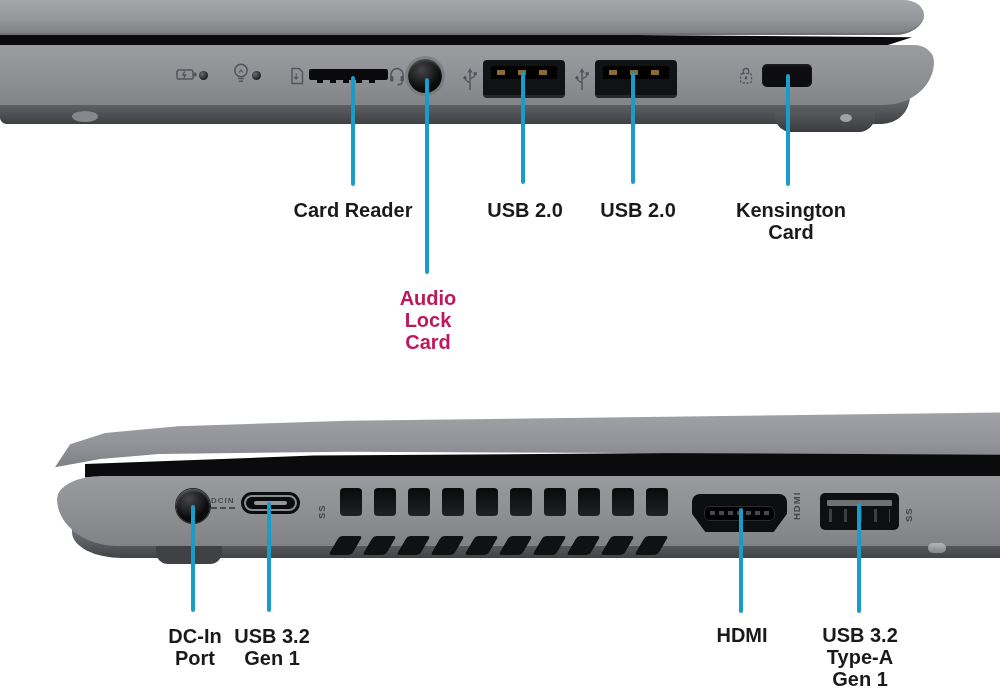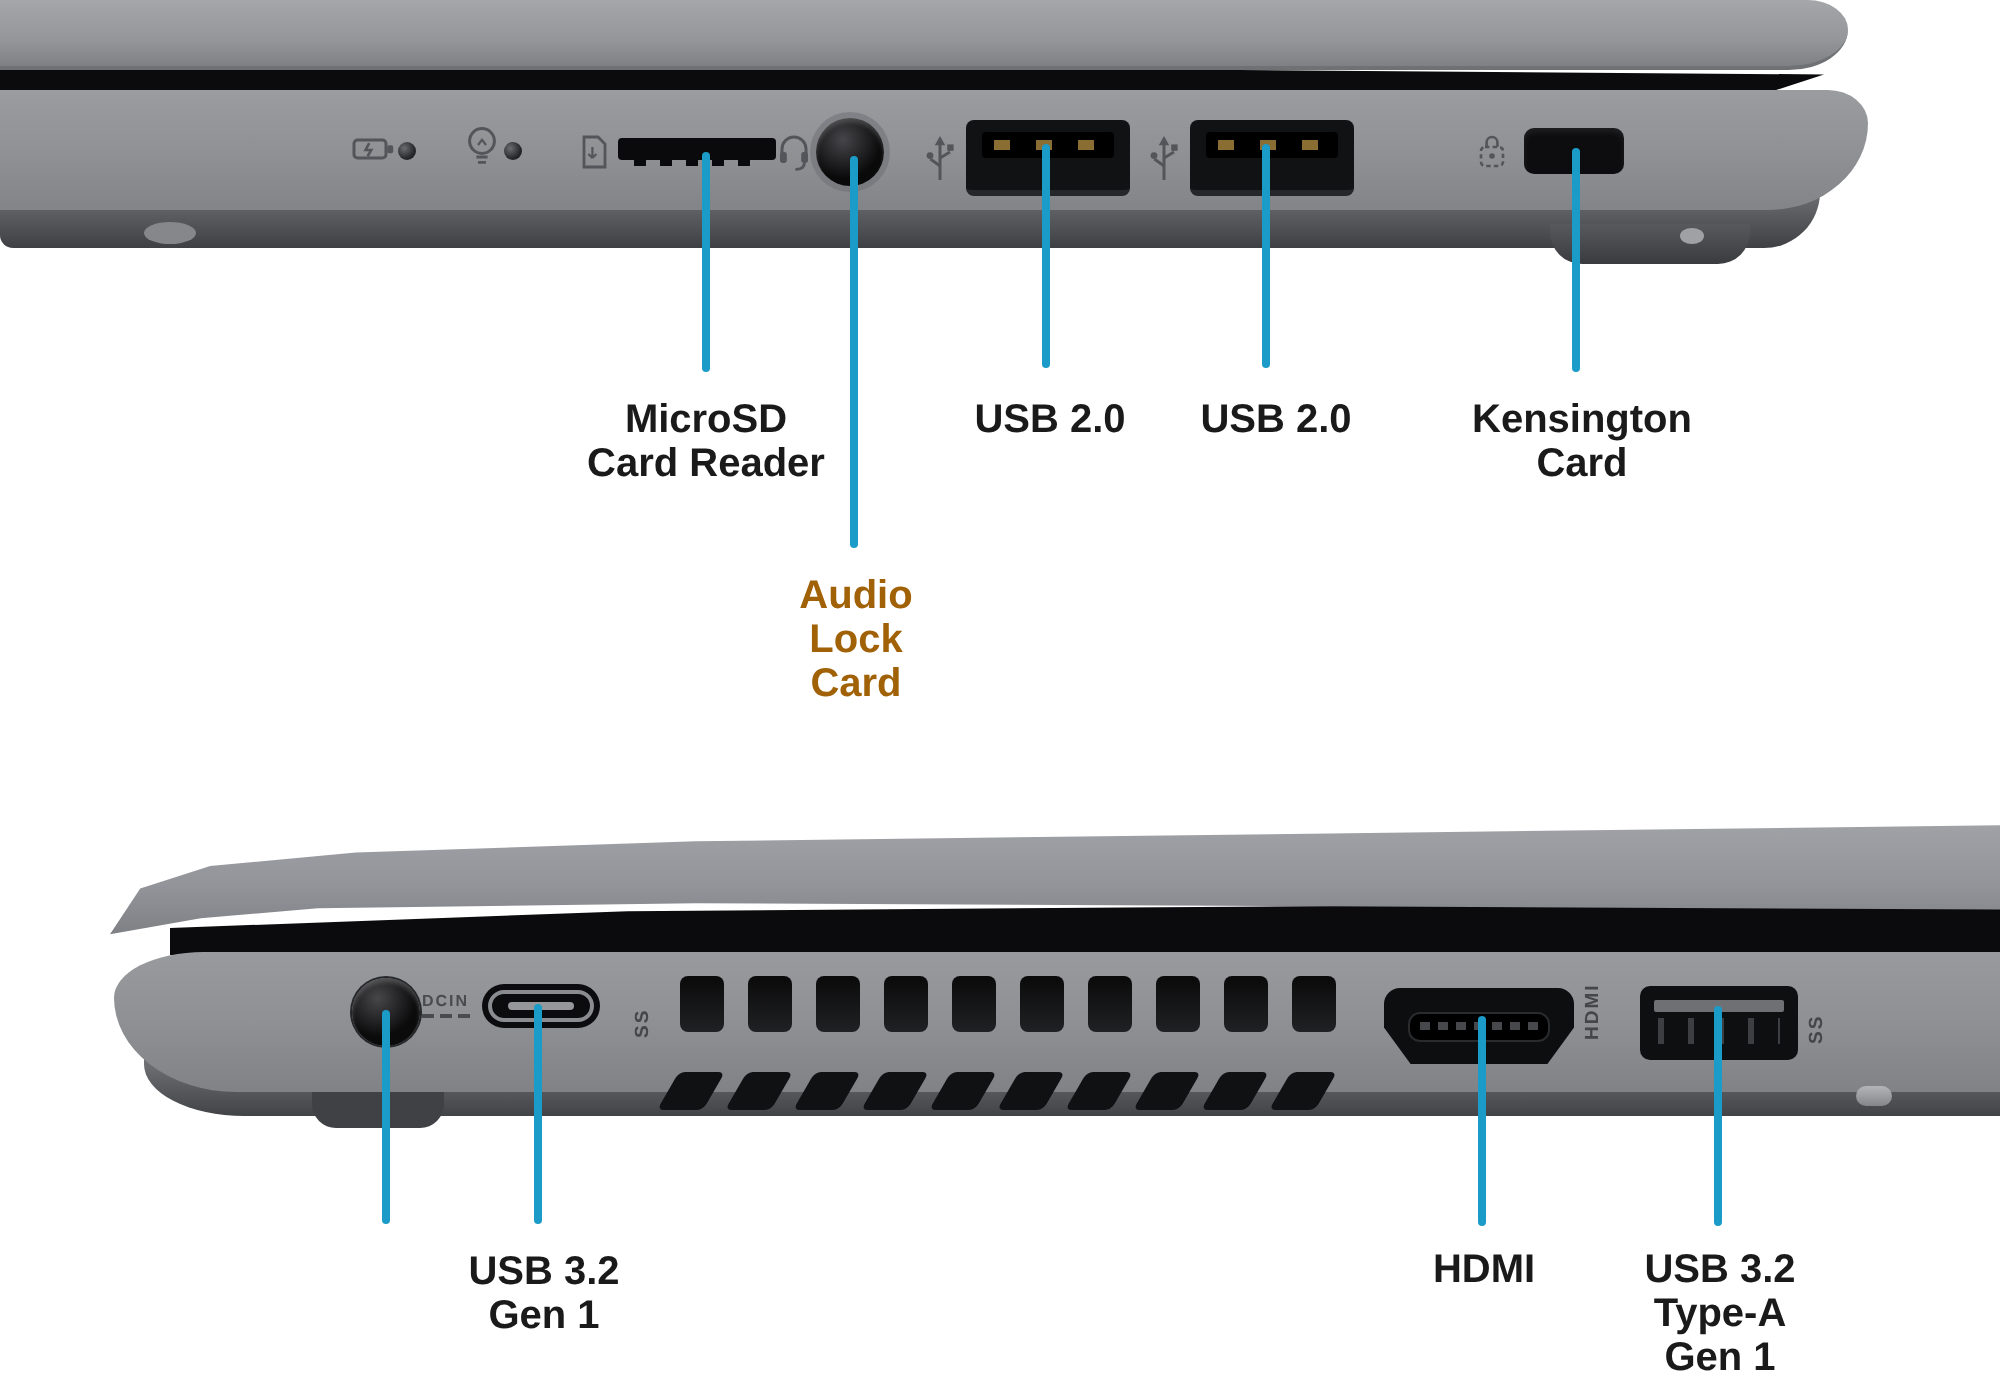--- a/index.html
+++ b/index.html
@@ -238,37 +238,40 @@
   <div class="leader" style="left: 425px; top: 78px; height: 196px; background: rgb(27, 156, 200);"></div>
   <div class="leader" style="left: 521px; top: 72px; height: 112px; background: rgb(27, 156, 200);"></div>
   <div class="leader" style="left: 631px; top: 72px; height: 112px; background: rgb(27, 156, 200);"></div>
   <div class="leader" style="left: 786px; top: 74px; height: 112px; background: rgb(27, 156, 200);"></div>
   <div class="leader" style="left: 191px; top: 505px; height: 107px; background: rgb(27, 156, 200);"></div>
   <div class="leader" style="left: 267px; top: 502px; height: 110px; background: rgb(27, 156, 200);"></div>
   <div class="leader" style="left: 739px; top: 508px; height: 105px; background: rgb(27, 156, 200);"></div>
   <div class="leader" style="left: 857px; top: 503px; height: 110px; background: rgb(27, 156, 200);"></div>
 
   <div class="lbl" style="left: 353px; top: 199px; color: rgb(26, 26, 26);">
-    <div>MicroSD</div>
     <div>Card Reader</div>
   </div>
-  <div class="lbl" style="left: 428px; top: 287px; color: #a16207;">
+  <div class="lbl" style="left: 428px; top: 287px; color: #be185d;">
     <div>Audio</div>
     <div>Lock</div>
     <div>Card</div>
   </div>
   <div class="lbl" style="left: 525px; top: 199px; color: rgb(26, 26, 26);">
     <div>USB 2.0</div>
   </div>
   <div class="lbl" style="left: 638px; top: 199px; color: rgb(26, 26, 26);">
     <div>USB 2.0</div>
   </div>
   <div class="lbl" style="left: 791px; top: 199px; color: rgb(26, 26, 26);">
     <div>Kensington</div>
     <div>Card</div>
+  </div>
+  <div class="lbl" style="left: 195px; top: 625px; color: rgb(26, 26, 26);">
+    <div>DC-In</div>
+    <div>Port</div>
   </div>
   <div class="lbl" style="left: 272px; top: 625px; color: rgb(26, 26, 26);">
     <div>USB 3.2</div>
     <div>Gen 1</div>
   </div>
   <div class="lbl" style="left: 742px; top: 624px; color: rgb(26, 26, 26);">
     <div>HDMI</div>
   </div>
   <div class="lbl" style="left: 860px; top: 624px; color: rgb(26, 26, 26);">
     <div>USB 3.2</div>

